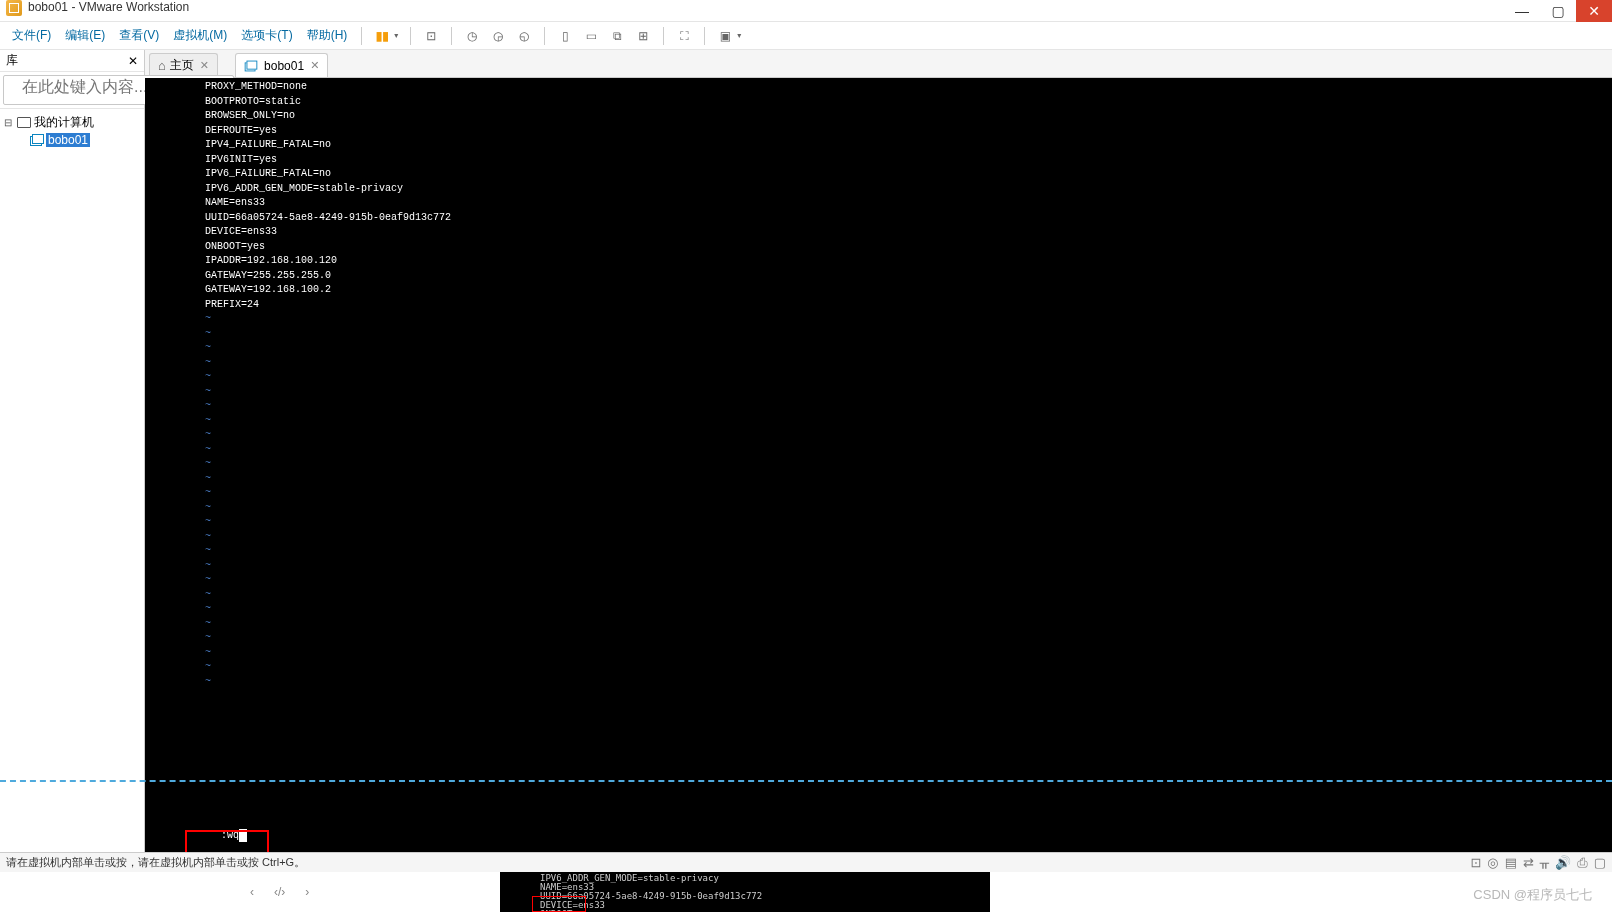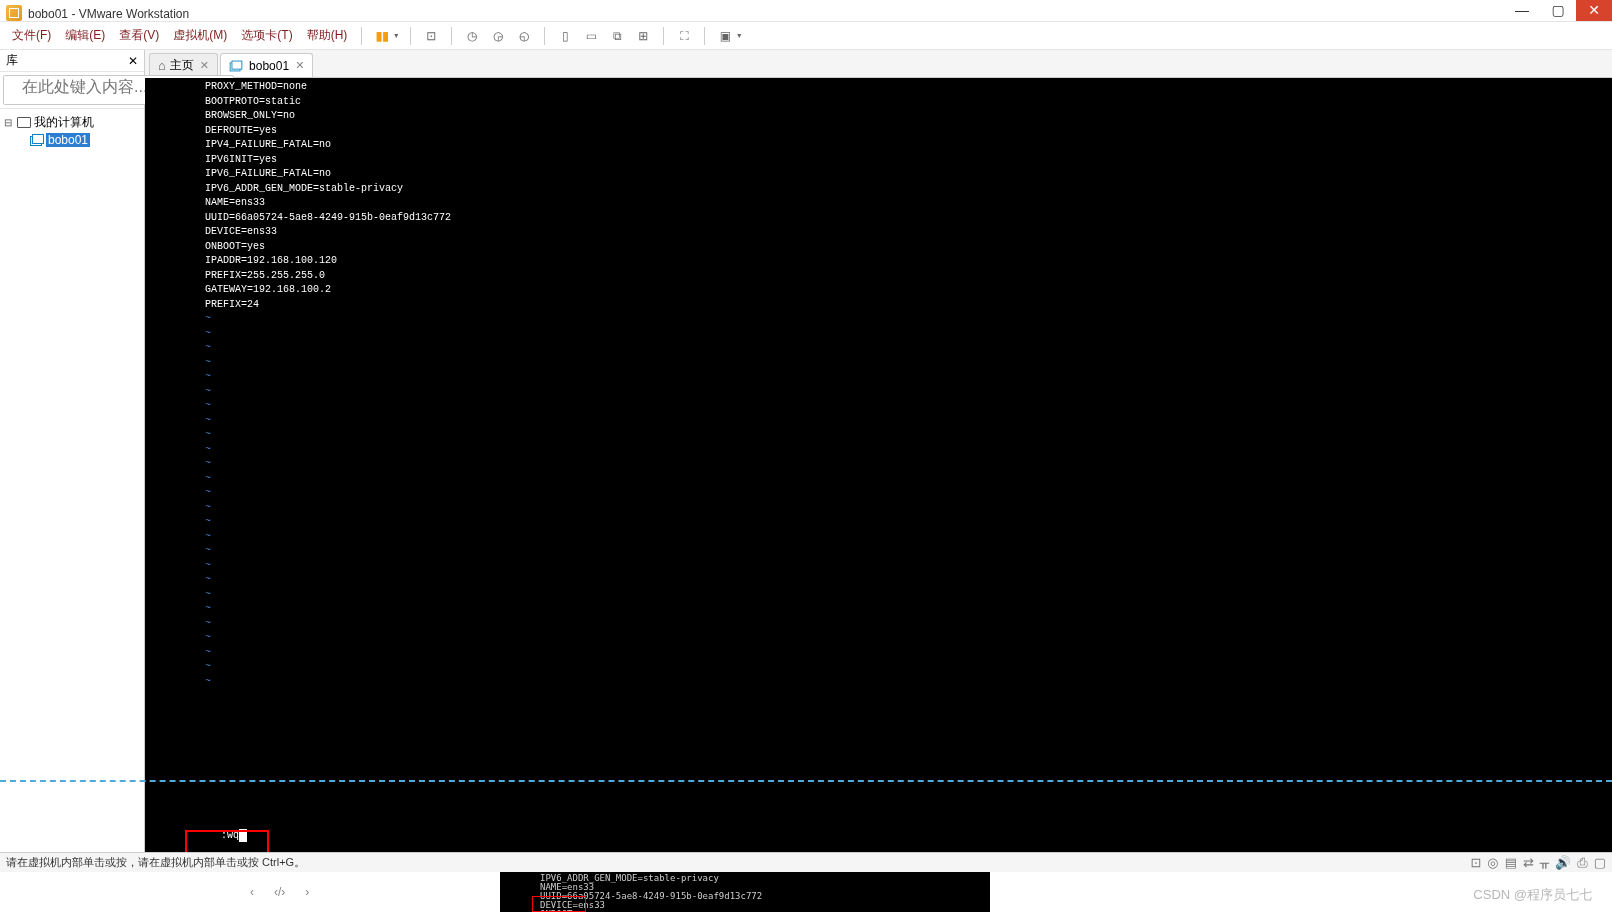--- a/index.html
+++ b/index.html
@@ -1,29 +1,29 @@
 <!DOCTYPE html>
 <html><head>
   <meta charset="utf-8">
   <style>
     * { margin: 0; padding: 0; box-sizing: border-box; }
     body { font-family: "Microsoft YaHei", "Segoe UI", Tahoma, sans-serif; font-size: 12px; background: #fff; overflow: hidden; width: 1612px; height: 912px; position: relative; }
     
     .outer-dashed-border { position: absolute; top: 780px; left: 0; width: 1612px; height: 2px; border-top: 2px dashed #4faadd; }
     
-    .titlebar { height: 22px; display: flex; align-items: flex-end; background: #fff; border-bottom: 1px solid #e5e5e5; padding-left: 6px; }
+    .titlebar { height: 22px; display: flex; align-items: flex-start; background: #fff; border-bottom: 1px solid #e5e5e5; padding-left: 6px; }
     .app-icon { width: 16px; height: 16px; background: linear-gradient(135deg,#f5b84a,#e09a1c); border-radius: 2px; display: flex; align-items: center; justify-content: center; margin-right: 6px; }
     .app-icon::after { content:''; width:8px; height:8px; border:1px solid #fff; }
     .titlebar-title { flex: 1; color: #333; }
     .window-controls { display: flex; }
     .window-btn { width: 36px; height: 22px; display: flex; align-items: center; justify-content: center; color: #333; font-size: 14px; }
     .window-btn.close { background: #d8432c; color: #fff; }
     
     .menubar { height: 28px; display: flex; align-items: center; padding: 0 6px; gap: 2px; border-bottom: 1px solid #e5e5e5; }
-    .menu-item { padding: 3px 6px; color: #7f1d1d; cursor: pointer; }
+    .menu-item { padding: 3px 6px; color: #0369a1; cursor: pointer; }
     .menubar .sep { width: 1px; height: 18px; background: #ccc; margin: 0 6px; }
     .toolbar-icon { width: 24px; height: 24px; display: flex; align-items: center; justify-content: center; color: #666; cursor: pointer; }
     .toolbar-icon.pause { color: #f59e0b; font-weight:bold; }
     .dropdown-arrow { font-size: 8px; color: #666; margin-left: -2px; margin-right: 4px; }
     
     .main-area { display: flex; height: calc(100% - 50px - 20px - 40px); }
     
     .sidebar { width: 145px; border-right: 1px solid #ccc; display: flex; flex-direction: column; }
     .library-header { display: flex; align-items: center; justify-content: space-between; padding: 2px 6px; border-bottom: 1px solid #e5e5e5; }
     .library-close { font-size: 12px; cursor: pointer; }
@@ -37,21 +37,21 @@
     .tree-toggle { width: 12px; font-size: 10px; color: #555; }
     .tree-icon { width: 16px; height: 14px; margin-right: 2px; display: inline-flex; align-items: center; justify-content: center; }
     .monitor-icon::before { content:''; display:block; width:12px; height:9px; border:1px solid #555; border-radius:1px; }
     .vm-leaf { margin-left: 26px; }
     .vm-icon { width:14px; height:12px; display:inline-block; position:relative; margin-right:2px; }
     .vm-icon::before { content:''; position:absolute; width:10px; height:8px; border:1px solid #0a84c0; left:0; top:2px; }
     .vm-icon::after { content:''; position:absolute; width:10px; height:8px; border:1px solid #0a84c0; left:2px; top:0; background:#fff; }
     .vm-selected { background: #2d7dd2; color: #fff; padding: 0 2px; }
     
     .content { flex: 1; display: flex; flex-direction: column; background: #f0f0f0; }
-    .tabbar { height: 28px; display: flex; align-items: flex-end; padding-left: 4px; background: #f5f5f5; border-bottom: 1px solid #ccc; gap: 2px; }
+    .tabbar { height: 28px; display: flex; align-items: flex-end; padding-left: 4px; background: #f5f5f5; border-bottom: 1px solid #ccc; gap: 17px; }
     .tab { height: 24px; background: #fff; border: 1px solid #ccc; border-bottom: none; border-radius: 3px 3px 0 0; padding: 0 8px; display: flex; align-items: center; gap: 4px; font-size: 12px; cursor: pointer; }
     .tab.inactive { background: #eee; }
     .tab-close { color: #888; font-size: 11px; margin-left: 2px; }
     .home-icon::before { content:'⌂'; font-size: 13px; color: #555; }
     
     .terminal { flex: 1; background: #000; color: #fff; font-family: "Courier New", monospace; font-size: 10px; padding: 2px 0 0 60px; line-height: 14.5px; position: relative; overflow: hidden; }
     .terminal .line { white-space: pre; }
     .tilde { color: #4a7cc4; }
     .vim-cmd { position: absolute; left: 76px; bottom: 8px; color: #fff; }
     .cursor-block { display: inline-block; width: 8px; height: 13px; background: #fff; vertical-align: middle; }
@@ -159,21 +159,21 @@
           <div class="line">DEFROUTE=yes</div>
           <div class="line">IPV4_FAILURE_FATAL=no</div>
           <div class="line">IPV6INIT=yes</div>
           <div class="line">IPV6_FAILURE_FATAL=no</div>
           <div class="line">IPV6_ADDR_GEN_MODE=stable-privacy</div>
           <div class="line">NAME=ens33</div>
           <div class="line">UUID=66a05724-5ae8-4249-915b-0eaf9d13c772</div>
           <div class="line">DEVICE=ens33</div>
           <div class="line">ONBOOT=yes</div>
           <div class="line">IPADDR=192.168.100.120</div>
-          <div class="line">PREFIX=255.255.255.0</div>
+          <div class="line">GATEWAY=255.255.255.0</div>
           <div class="line">GATEWAY=192.168.100.2</div>
           <div class="line">PREFIX=24</div>
         </div>
       <div id="term-tildes">
           <div class="line tilde">~</div>
           <div class="line tilde">~</div>
           <div class="line tilde">~</div>
           <div class="line tilde">~</div>
           <div class="line tilde">~</div>
           <div class="line tilde">~</div>

